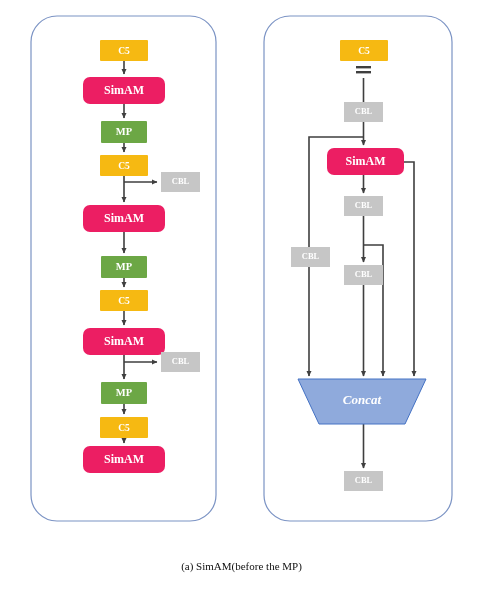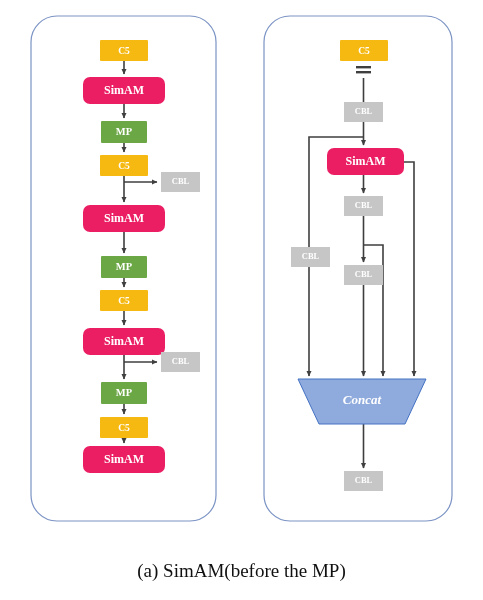--- a/index.html
+++ b/index.html
@@ -25,21 +25,21 @@
     left: 0;
     top: 560px;
     width: 483px;
     display: flex;
     justify-content: center;
     align-items: baseline;
     gap: 18px;
   }
   .caption {
     font-family: "Liberation Serif", serif;
-    font-size: 19px;
+    font-size: 11px;
     color: #101010;
     white-space: nowrap;
   }
   svg text {
     font-family: "Liberation Serif", serif;
     font-weight: bold;
     dominant-baseline: middle;
     text-anchor: middle;
   }
   .lbl-c5   { font-size: 9.5px; fill: #ffffff; }

